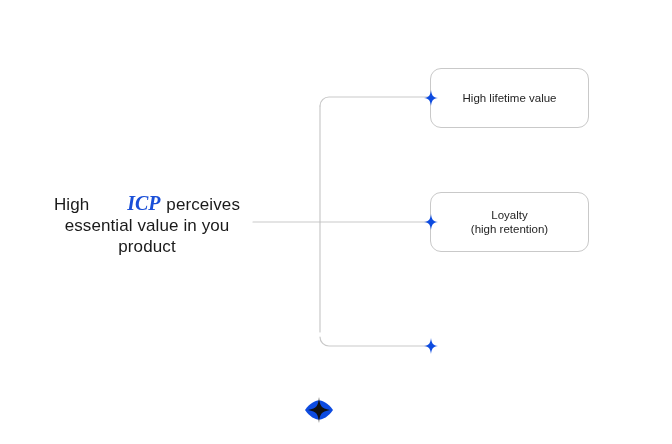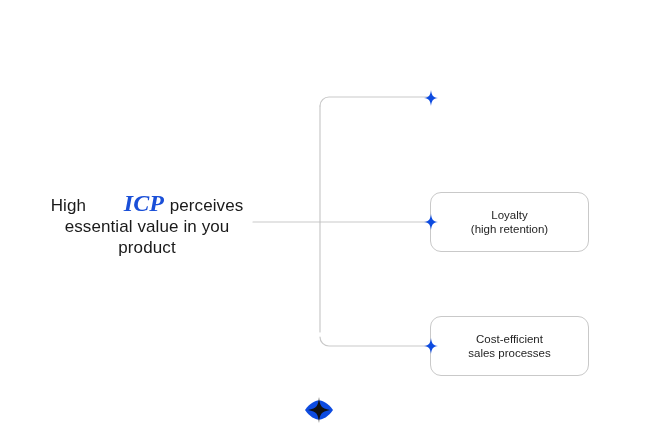--- a/index.html
+++ b/index.html
@@ -39,21 +39,21 @@
     font-size: 17px;
     line-height: 21px;
     color: #1a1a1a;
     letter-spacing: 0.1px;
   }
   #root-statement .highlight {
     font-family: "Liberation Serif", serif;
     font-style: italic;
     font-weight: 700;
     color: #1a4fd8;
-    font-size: 24px;
+    font-size: 20px;
     letter-spacing: 0px;
     padding: 0 1px;
     margin-left: 32px;
   }
 
   
   .node-box {
     position: absolute;
     left: 430px;
     width: 159px;
@@ -112,36 +112,35 @@
 
     <path d="M320 106 A9 9 0 0 1 329 97 H430" stroke="#c9c9c9" stroke-width="1.2" stroke-linecap="round"></path>
 
     <path d="M320 222 H430" stroke="#c9c9c9" stroke-width="1.2" stroke-linecap="round"></path>
 
     <path d="M320 337 A9 9 0 0 0 329 346 H430" stroke="#c9c9c9" stroke-width="1.2" stroke-linecap="round"></path>
   </svg>
 
   <div id="root-statement"><span>High </span><span class="highlight">ICP</span><span> perceives essential value in you product</span></div>
 
+  <div class="node-box" id="node-0">
+    <div class="node-label">High lifetime value</div>
+  </div>
   <svg class="sparkle" id="sparkle-0" viewBox="0 0 14 16">
     <path d="M7 0 C7.6 5.2 8.8 7.2 14 8 C8.8 8.8 7.6 10.8 7 16 C6.4 10.8 5.2 8.8 0 8 C5.2 7.2 6.4 5.2 7 0 Z" fill="#0d4be0"></path>
   </svg>
 
   <div class="node-box" id="node-1">
     <div class="node-label">Loyalty
 (high retention)</div>
   </div>
   <svg class="sparkle" id="sparkle-1" viewBox="0 0 14 16">
     <path d="M7 0 C7.6 5.2 8.8 7.2 14 8 C8.8 8.8 7.6 10.8 7 16 C6.4 10.8 5.2 8.8 0 8 C5.2 7.2 6.4 5.2 7 0 Z" fill="#0d4be0"></path>
   </svg>
 
-  <div class="node-box" id="node-2">
-    <div class="node-label">Cost-efficient
-sales processes</div>
-  </div>
   <svg class="sparkle" id="sparkle-2" viewBox="0 0 14 16">
     <path d="M7 0 C7.6 5.2 8.8 7.2 14 8 C8.8 8.8 7.6 10.8 7 16 C6.4 10.8 5.2 8.8 0 8 C5.2 7.2 6.4 5.2 7 0 Z" fill="#0d4be0"></path>
   </svg>
 
   <svg id="brand-mark" viewBox="0 0 32 32">
     <path d="M2 16 C7 9 12 6.5 16 6.5 C20 6.5 25 9 30 16 C25 23 20 25.5 16 25.5 C12 25.5 7 23 2 16 Z" fill="#0d4be0"></path>
     <path d="M16 3 C16.9 12.1 17.9 14.1 27 16 C17.9 17.9 16.9 19.9 16 29 C15.1 19.9 14.1 17.9 5 16 C14.1 14.1 15.1 12.1 16 3 Z" fill="#111111"></path>
   </svg>
 
 </div>

